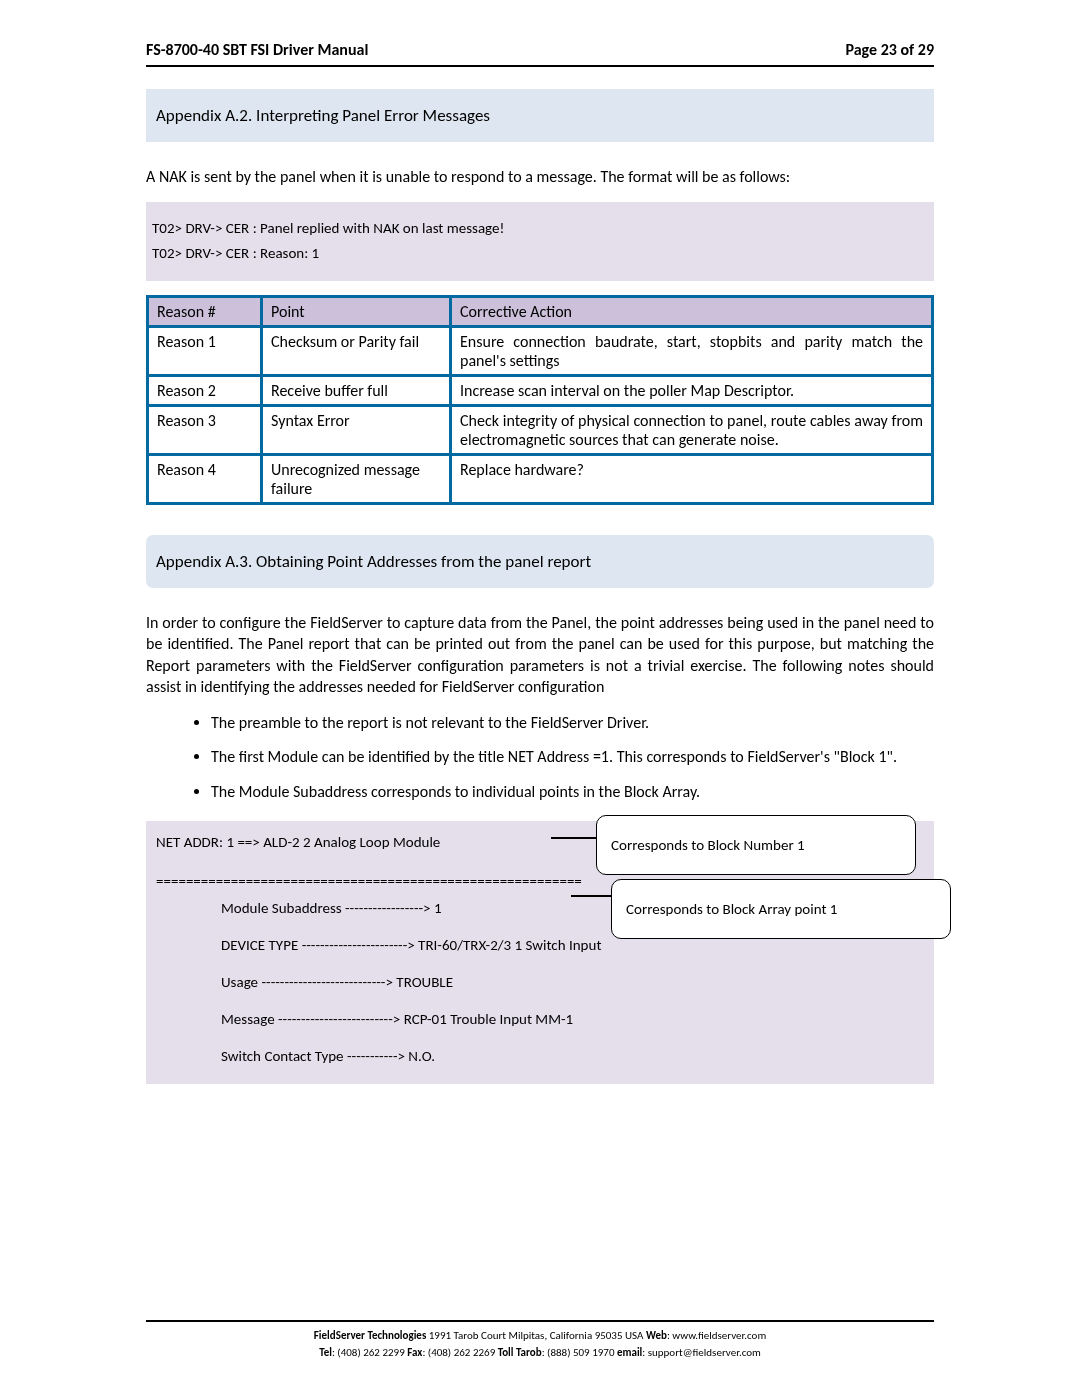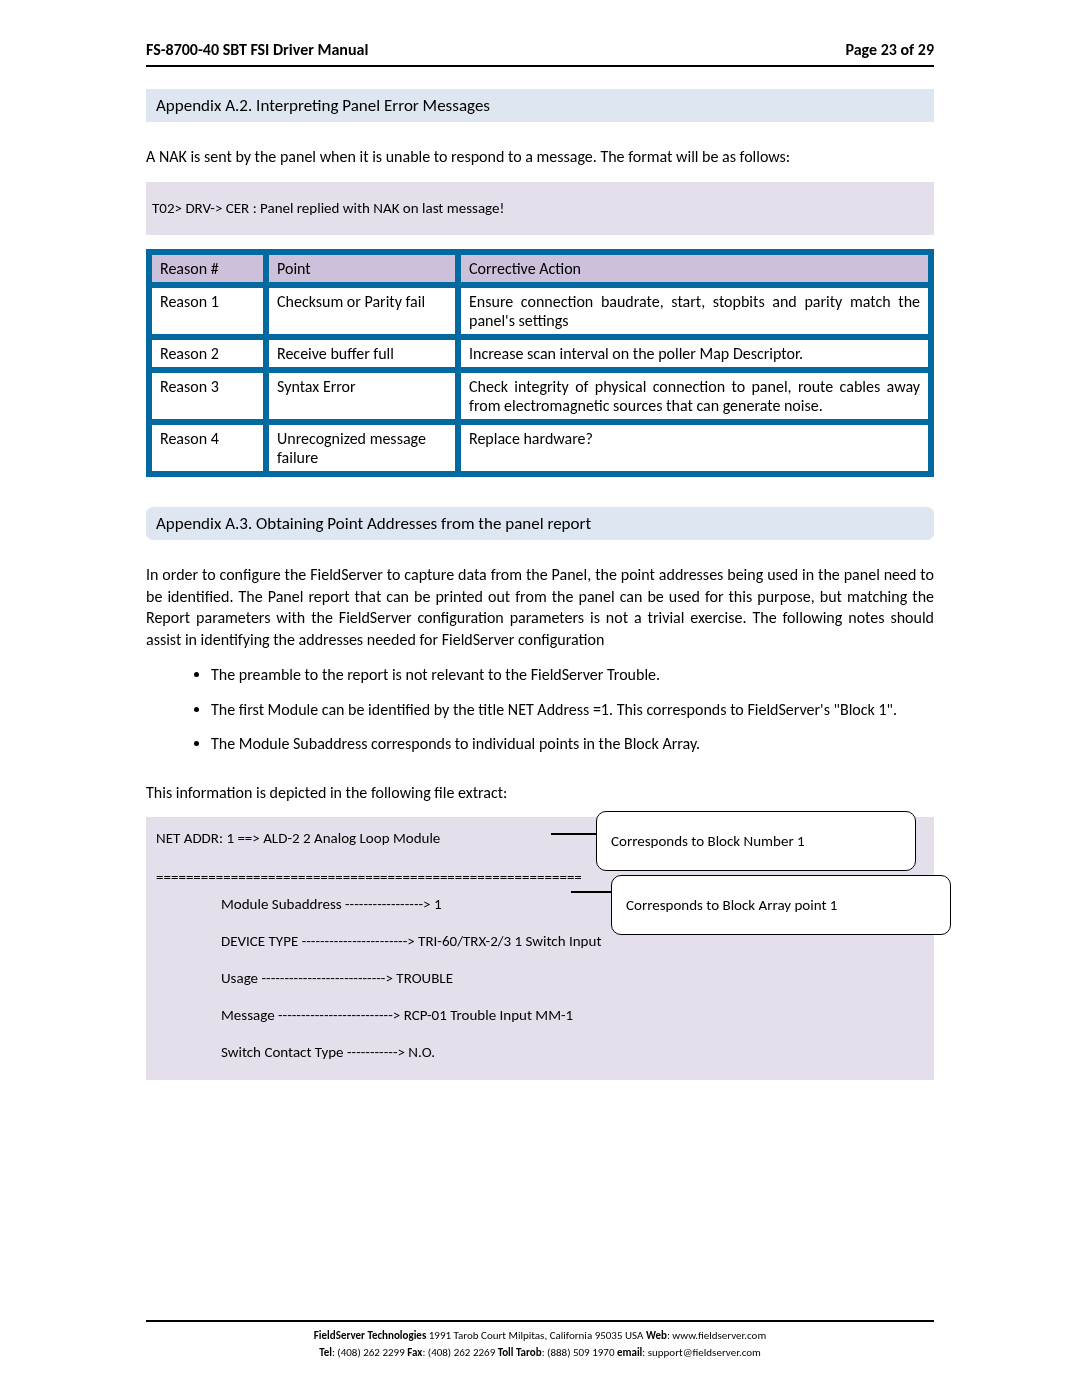--- a/index.html
+++ b/index.html
@@ -1,27 +1,27 @@
 <!DOCTYPE html>
 <html><head>
 <meta charset="utf-8">
 <style>
   html,body{margin:0;padding:0;background:#fff;}
   body{font-family:Calibri,'Segoe UI',Arial,sans-serif;color:#000;font-size:16px;}
   .page{width:948px;min-height:1397px;margin:0 auto;background:#fff;position:relative;padding:40px 80px 120px 80px;box-sizing:border-box;}
   .hdr-row{display:flex;justify-content:space-between;font-weight:700;font-size:16px;}
   .hdr-rule{border:0;border-top:2px solid #000;margin:6px 0 22px 0;}
-  .section-heading{background:#dde6f1;padding:6px 10px;font-size:17px;margin:0 0 24px 0;}
+  .section-heading{background:#dde6f1;padding:16px 10px;font-size:17px;margin:0 0 24px 0;}
   .section-heading.wide{margin-top:30px;border-radius:7px;}
   p.body{margin:0 0 14px 0;line-height:1.35;}
   p.just{text-align:justify;}
   .msg-block{background:#e5dfeb;padding:14px 6px;font-size:15px;margin:0 0 14px 0;}
   .msg-block div{line-height:1.7;}
   table.tbl{border-collapse:collapse;width:100%;margin:0 0 20px 0;font-size:16px;}
-  table.tbl th,table.tbl td{border:6px solid #0369a1;padding:4px 8px;text-align:left;vertical-align:top;}
+  table.tbl th,table.tbl td{border:3px solid #0369a1;padding:4px 8px;text-align:left;vertical-align:top;}
   table.tbl th{background:#ccc0da;font-weight:400;}
   table.tbl td.r{white-space:nowrap;}
   table.tbl td.j{text-align:justify;}
   ul.blist{margin:0 0 18px 0;padding-left:65px;}
   ul.blist li{margin:0 0 12px 0;line-height:1.4;text-align:justify;}
   .extract-wrap{position:relative;}
   .extract{background:#e5dfeb;padding:8px 10px 14px 10px;font-size:15px;line-height:1.8;}
   .extract .pagelabel{display:inline-block;margin-left:160px;text-decoration:line-through;}
   .extract .ind{padding-left:65px;}
   .callout{position:absolute;background:#fff;border:1.5px solid #000;border-radius:10px;padding:20px 14px;font-size:15px;z-index:2;}
@@ -41,20 +41,21 @@
     <span>Page 23 of 29</span>
   </div>
   <hr class="hdr-rule">
 
   <div class="section-heading">Appendix A.2.  Interpreting Panel Error Messages</div>
 
   <p class="body">A NAK is sent by the panel when it is unable to respond to a message.  The format will be as follows:</p>
 
   <div class="msg-block">
     <div>T02&gt; DRV-&gt; CER : Panel replied with NAK on last message!</div>
+    <div>T02&gt; DRV-&gt; CER : Reason: 1</div>
   </div>
 
 
   <table class="tbl">
     <tbody>
         <tr>
       <th style="width:95px">Reason #</th>
       <th style="width:170px">Point</th>
       <th>Corrective Action</th>
     </tr>
@@ -79,26 +80,25 @@
       <td>Replace hardware?</td>
     </tr>
   </tbody>
     </table>
 
   <div class="section-heading wide">Appendix A.3.  Obtaining Point Addresses from the panel report</div>
 
   <p class="body just">In order to configure the FieldServer to capture data from the Panel, the point addresses being used in the panel need to be identified.  The Panel report that can be printed out from the panel can be used for this purpose, but matching the Report parameters with the FieldServer configuration parameters is not a trivial exercise. The following notes should assist in identifying the addresses needed for FieldServer configuration</p>
 
   <ul class="blist">
-    <li>The preamble to the report is not relevant to the FieldServer Trouble.</li>
+    <li>The preamble to the report is not relevant to the FieldServer Driver.</li>
     <li>The first Module can be identified by the title NET Address =1.  This corresponds to FieldServer's "Block 1".</li>
     <li>The Module Subaddress corresponds to individual points in the Block Array.</li>
   </ul>
 
-  <p class="body" style="margin-top:26px">This information is depicted in the following file extract:</p>
 
   <div class="extract-wrap">
 
     <div class="callout" style="top:-6px;left:450px;width:290px">Corresponds to Block Number 1</div>
     <div class="callout-line" style="top:16px;left:405px;width:45px"></div>
 
     <div class="callout" style="top:58px;left:465px;width:310px">Corresponds to Block Array point 1</div>
     <div class="callout-line" style="top:74px;left:425px;width:40px"></div>
 
     <div class="extract">

